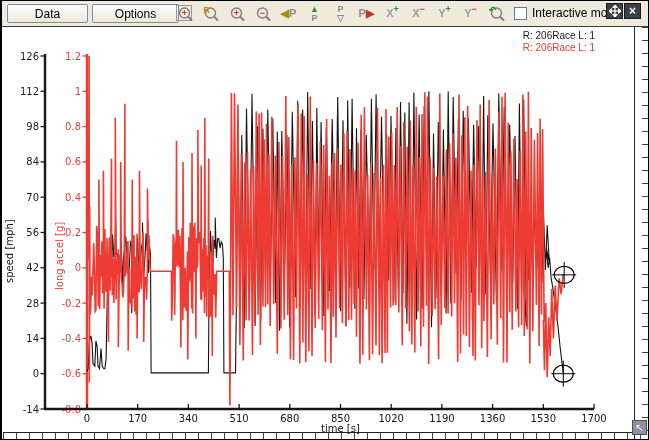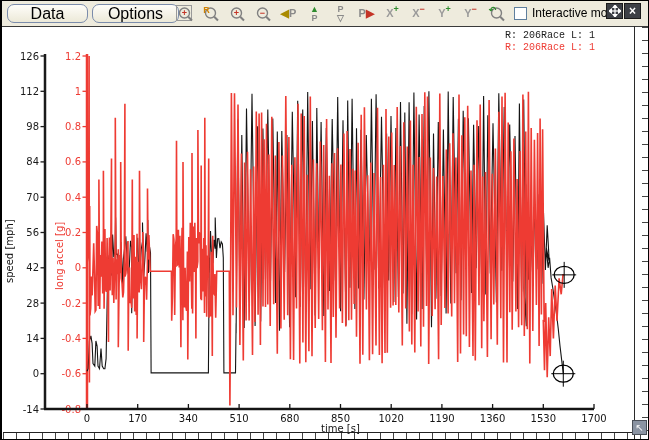--- a/index.html
+++ b/index.html
@@ -1,39 +1,39 @@
 <!DOCTYPE html>
 <html><head>
 <meta charset="utf-8">
 <style>
   html,body{margin:0;padding:0;background:#fff;}
   #app{position:relative;width:649px;height:440px;border:1px solid #000;border-left:2px solid #000;
        box-sizing:border-box;background:#fff;font-family:"Liberation Sans",sans-serif;overflow:hidden;}
   
   #toolbar{position:absolute;left:0;top:0;right:0;height:25px;background:#eeebdd;border-bottom:1px solid #3a3a3a;}
-  .tb-btn{position:absolute;top:3px;height:19px;box-sizing:border-box;border:1px solid #7b8cab;border-radius:7px;
-          background:linear-gradient(#fefdf9,#ece9d8);font-size:16px;color:#000;display:flex;align-items:center;justify-content:center;cursor:default;}
+  .tb-btn{position:absolute;top:3px;height:19px;box-sizing:border-box;border:1px solid #7b8cab;border-radius:2px;
+          background:linear-gradient(#fefdf9,#ece9d8);font-size:12px;color:#000;display:flex;align-items:center;justify-content:center;cursor:default;}
   #btn-data{left:5px;width:81px;}
   #btn-options{left:90px;width:87px;}
   #icon-row{position:absolute;left:171px;top:2px;height:21px;display:flex;gap:3px;align-items:center;}
   .ico-btn{width:23px;height:20px;display:flex;align-items:center;justify-content:center;background:transparent;border:0;padding:0;position:relative;}
   .ico-txt{display:flex;align-items:center;gap:0;font-weight:bold;font-size:11px;line-height:11px;}
   .ico-stack{display:flex;flex-direction:column;align-items:center;font-weight:bold;font-size:9px;line-height:9px;}
   .sup{font-size:9px;position:relative;top:-4px;left:0;}
   #chk-wrap{position:absolute;left:512px;top:5px;display:flex;align-items:center;gap:5px;}
   #chk{width:13px;height:13px;background:#fff;border:1px solid #5f7f9e;box-sizing:border-box;}
   #chk-label{font-size:12px;color:#000;}
   .win-btn{position:absolute;top:2px;width:17px;height:16px;background:#3c3f45;border:1px solid #1b1b1b;box-sizing:border-box;
            color:#fff;display:flex;align-items:center;justify-content:center;font-size:12px;font-weight:bold;line-height:1;}
   #btn-move{left:604px;}
   #btn-close{left:622px;}
   
   #chart-svg{position:absolute;left:0;top:0;}
   #legend{position:absolute;top:29px;left:420px;width:173px;text-align:right;font-size:10px;line-height:11.5px;
-          font-family:Liberation Mono, monospace;}
+          font-family:Liberation Sans, sans-serif;}
   .vlabel{position:absolute;writing-mode:vertical-rl;transform:rotate(180deg);font-size:10px;
           font-family:"DejaVu Sans",sans-serif;display:flex;align-items:center;justify-content:center;height:150px;}
   #speed-label{left:2px;top:175px;color:#111;}
   #accel-label{left:52px;top:180px;}
   
   #right-border{position:absolute;left:632px;top:25px;bottom:0;width:1px;background:#2a2a2a;}
   #bottom-ruler{position:absolute;left:1px;right:1px;top:431px;height:8px;border-top:1px solid #222;
                 background:repeating-linear-gradient(90deg,#444 0 1px,transparent 1px 13px);}
   #right-ruler{position:absolute;top:26px;right:0;width:6px;bottom:8px;
                background:repeating-linear-gradient(180deg,#444 0 1px,transparent 1px 13px);}

